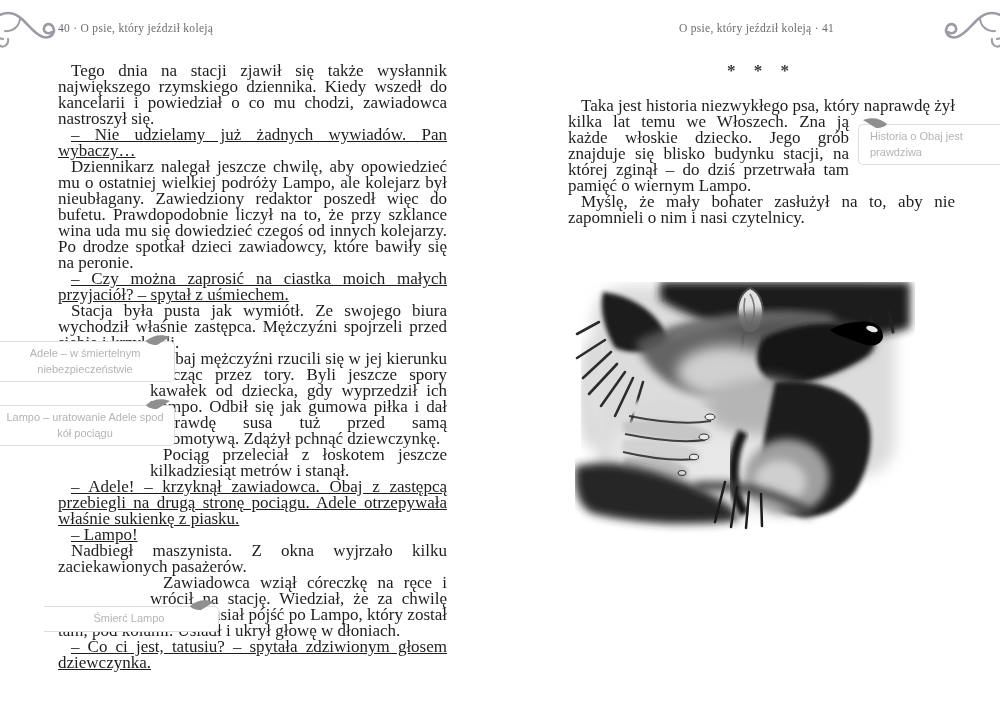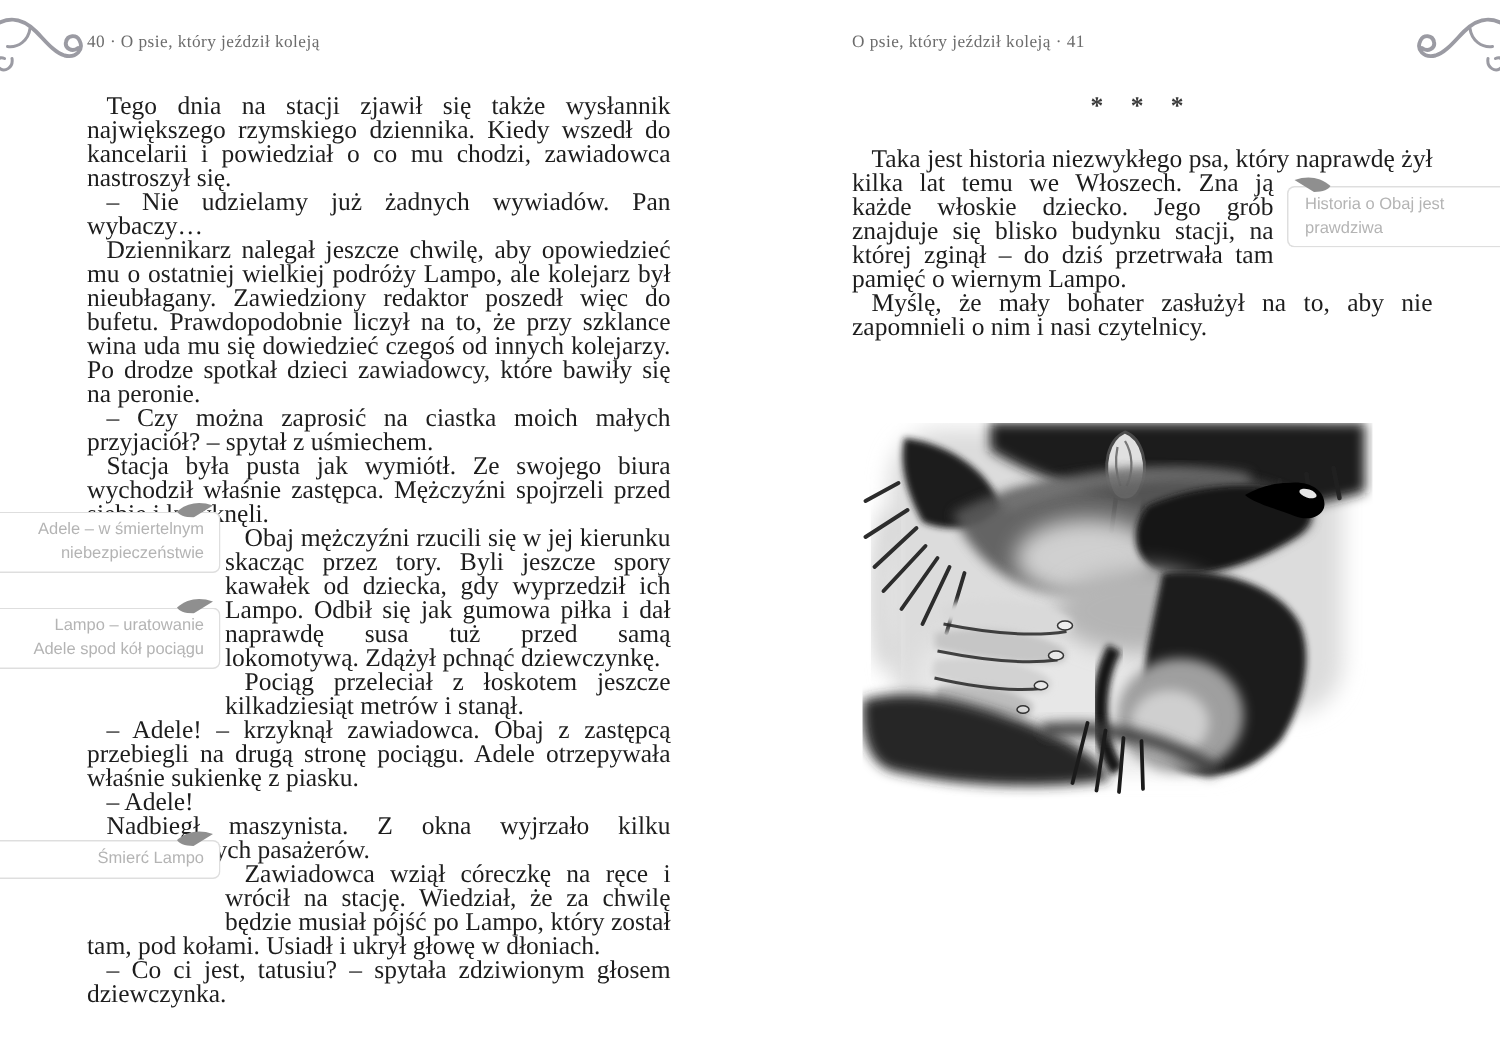--- a/index.html
+++ b/index.html
@@ -5,45 +5,45 @@
   html,body{margin:0;padding:0;background:#e8e8e8;}
   .spread{position:relative;width:1000px;height:707px;background:#ffffff;overflow:hidden;
           font-family:"Liberation Serif",serif;padding-left:13px;}
   .page{position:absolute;top:0;height:707px;}
   .page-left{left:0;width:500px;}
   .page-right{left:500px;width:500px;}
 
   .running-header{position:absolute;top:21px;font-size:11.5px;line-height:15px;
                   color:#6c6c6c;letter-spacing:.3px;}
   .rh-left{left:58px;}
-  .rh-right{left:68px;width:377px;text-align:left;}
+  .rh-right{left:68px;width:377px;text-align:center;}
 
   .flourish{position:absolute;top:6px;}
   .flourish-left{left:-8px;}
   .flourish-right{right:-8px;transform:scaleX(-1);}
 
   .body-text{position:absolute;top:63px;font-size:17px;line-height:16px;color:#1d1d1d;
              text-align:justify;}
   .bt-left{left:58px;width:389px;}
   .bt-right{left:68px;width:387px;}
   .body-text p{margin:0;text-indent:13px;}
-  .dialog{text-indent:13px;}
+  .dialog{text-indent:13px;text-decoration:underline;}
 
   .cutout{float:left;background:transparent;}
   .cutout-1{width:92px;height:128px;}
   .cutout-2{width:92px;height:48px;}
   .note-spacer{float:right;width:106px;height:82px;shape-outside:inset(17px 0 0 0);}
 
   .section-break{text-align:center !important;text-indent:0 !important;
                  letter-spacing:7px;font-weight:bold;color:#3a3a3a;margin-bottom:19px !important;}
 
   .margin-note{position:absolute;box-sizing:border-box;font-family:"Liberation Sans",sans-serif;
                font-size:11px;line-height:15.5px;color:#b4b4b4;background:#fff;}
-  .mn-left{left:0;width:147px;border:1px solid #dedede;border-left:none;
-           border-radius:0 5px 5px 0;text-align:right;padding:4px 10px 4px 6px;}
+  .mn-left{left:0;width:175px;border:1px solid #dedede;border-left:none;
+           border-radius:0 5px 5px 0;text-align:center;padding:4px 10px 4px 6px;}
   .mn-right{left:358px;right:-2px;border:1px solid #dedede;border-right:none;
             border-radius:5px 0 0 5px;text-align:left;padding:4px 6px 4px 11px;}
   .note-marker{position:absolute;top:-8px;}
   .nm-left{right:3px;}
   .nm-right{left:3px;transform:scaleX(-1);}
 
   .illustration{position:absolute;left:75px;top:282px;width:340px;height:268px;}
 </style>
 </head>
 <body>
@@ -65,21 +65,21 @@
     <div class="body-text bt-left">
       <p>Tego dnia na stacji zjawił się także wysłannik największego rzymskiego dziennika. Kiedy wszedł do kancelarii i powiedział o co mu chodzi, zawiadowca nastroszył się.</p>
       <p class="dialog">– Nie udzielamy już żadnych wywiadów. Pan wybaczy…</p>
       <p>Dziennikarz nalegał jeszcze chwilę, aby opowiedzieć mu o ostatniej wielkiej podróży Lampo, ale kolejarz był nieubłagany. Zawiedziony redaktor poszedł więc do bufetu. Prawdopodobnie liczył na to, że przy szklance wina uda mu się dowiedzieć czegoś od innych kolejarzy. Po drodze spotkał dzieci zawiadowcy, które bawiły się na peronie.</p>
       <p class="dialog">– Czy można zaprosić na ciastka moich małych przyjaciół? – spytał z uśmiechem.</p>
       <p>Stacja była pusta jak wymiótł. Ze swojego biura wychodził właśnie zastępca. Mężczyźni spojrzeli przed siebie i krzyknęli.</p>
       <div class="cutout cutout-1"></div>
       <p>Obaj mężczyźni rzucili się w jej kierunku skacząc przez tory. Byli jeszcze spory kawałek od dziecka, gdy wyprzedził ich Lampo. Odbił się jak gumowa piłka i dał naprawdę susa tuż przed samą lokomotywą. Zdążył pchnąć dziewczynkę.</p>
       <p>Pociąg przeleciał z łoskotem jeszcze kilkadziesiąt metrów i stanął.</p>
       <p class="dialog">– Adele! – krzyknął zawiadowca. Obaj z zastępcą przebiegli na drugą stronę pociągu. Adele otrzepywała właśnie sukienkę z piasku.</p>
-      <p class="dialog">– Adele!</p>
+      <p class="dialog">– Lampo!</p>
       <p>Nadbiegł maszynista. Z okna wyjrzało kilku zaciekawionych pasażerów.</p>
       <div class="cutout cutout-2"></div>
       <p>Zawiadowca wziął córeczkę na ręce i wrócił na stację. Wiedział, że za chwilę będzie musiał pójść po Lampo, który został tam, pod kołami. Usiadł i ukrył głowę w dłoniach.</p>
       <p class="dialog">– Co ci jest, tatusiu? – spytała zdziwionym głosem dziewczynka.</p>
     </div>
 
     <div class="margin-note mn-left" style="top:341px;">
       <span class="note-marker nm-left">
         <svg width="26" height="11" viewBox="0 0 26 11">
             <path d="M1,7 C8,1 16,0 25,3 L12,11 C6,11 2,9 1,7 Z" fill="#8f8f8f"></path>
@@ -90,21 +90,21 @@
 
     <div class="margin-note mn-left" style="top:405px;">
       <span class="note-marker nm-left">
         <svg width="26" height="11" viewBox="0 0 26 11">
             <path d="M1,7 C8,1 16,0 25,3 L12,11 C6,11 2,9 1,7 Z" fill="#8f8f8f"></path>
           </svg>
       </span>
       <span>Lampo – uratowanie Adele spod kół pociągu</span>
     </div>
 
-    <div class="margin-note mn-left" style="top:560px;">
+    <div class="margin-note mn-left" style="top:606px;margin-left:44px;">
       <span class="note-marker nm-left">
         <svg width="26" height="11" viewBox="0 0 26 11">
             <path d="M1,7 C8,1 16,0 25,3 L12,11 C6,11 2,9 1,7 Z" fill="#8f8f8f"></path>
           </svg>
       </span>
       <span>Śmierć Lampo</span>
     </div>
   </div>
 
   <div class="page page-right">

